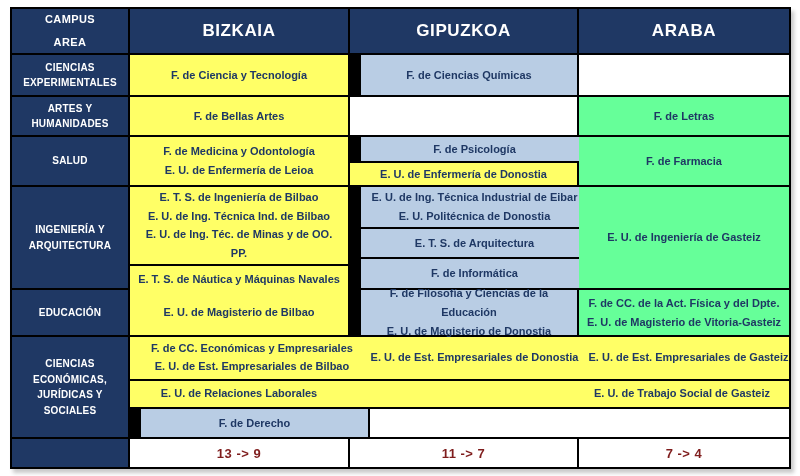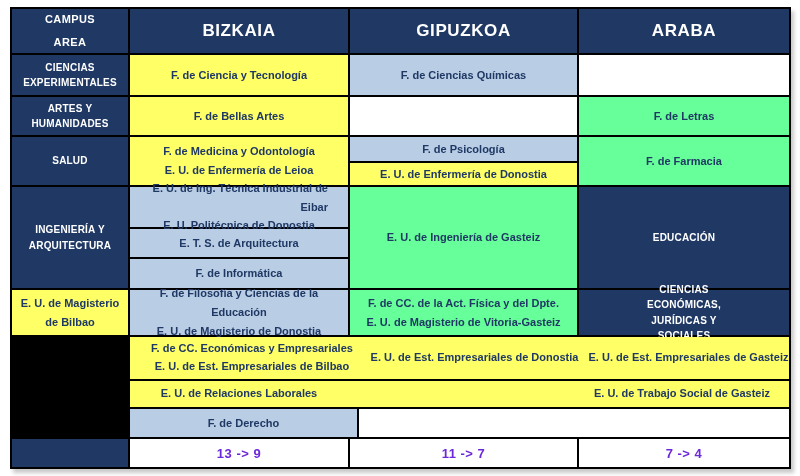--- a/index.html
+++ b/index.html
@@ -22,44 +22,44 @@
     grid-template-columns:116px 218px 227px 1fr;
     grid-template-rows:44px 40px 38px 48px 101px 45px 100px 1fr;
     gap:2px;
   }
   .cell{display:flex;align-items:center;justify-content:center;text-align:center;}
   .nav{background:var(--navy);color:#ffffff;font-weight:bold;}
   .corner{flex-direction:column;font-size:11px;letter-spacing:.4px;line-height:2.1;}
   .chead{font-size:17px;letter-spacing:.6px;}
   .area{font-size:10px;letter-spacing:.2px;line-height:1.55;white-space:pre-line;padding:0 4px;}
   .y{background:var(--yellow);}
-  .b{background:var(--blue);}
+  .b{background:var(--blue);margin-left:11px;}
   .g{background:var(--green);}
   .w{background:#ffffff;}
   .box{
     display:flex;flex-direction:column;align-items:center;justify-content:center;
     text-align:center;color:var(--celltext);font-weight:bold;font-size:11px;
     line-height:1.7;padding:4px 4px;box-sizing:border-box;
   }
   .spread{justify-content:space-evenly;}
   .stack{display:flex;flex-direction:column;gap:2px;background:var(--line);}
-  .stack > .box{width:100%;padding:1px 20px;text-align:right;}
+  .stack > .box{width:100%;padding:1px 8px;}
   .grow{flex:1;}
   .h40{height:40px;flex:none;}
   .h28{height:28px;flex:none;}
   .h24{height:24px;flex:none;}
   .ecoblock{grid-column:2 / 5;display:flex;flex-direction:column;gap:2px;background:var(--line);}
   .band{display:flex;flex-direction:row;background:var(--yellow);}
   .band .slot{display:flex;flex-direction:column;align-items:center;justify-content:center;
     text-align:center;color:var(--celltext);font-weight:bold;font-size:11px;line-height:1.6;}
   .s1{width:218px;} .s2{width:227px;} .s3{flex:1;}
   .bandrow{display:flex;flex-direction:row;gap:2px;background:var(--line);}
   .bandrow .box{height:100%;box-sizing:border-box;}
   .bA{flex:1;padding-left:13px;} .bB{height:26px;flex:none;} .bC{height:28px;flex:none;}
-  .total{background:#ffffff;color:#6d28d9;font-weight:bold;font-size:13px;letter-spacing:.5px;}
+  .total{background:#ffffff;color:#7f1d1d;font-weight:bold;font-size:13px;letter-spacing:.5px;}
 </style>
 </head>
 <body>
 
 <div class="tbl">
 
   <div class="cell nav corner">
     <div>CAMPUS</div>
     <div>AREA</div>
   </div>
@@ -85,20 +85,28 @@
     <div>E. U. de Enfermería de Leioa</div>
   </div>
   <div class="stack">
     <div class="box b h24">F. de Psicología</div>
     <div class="box y grow">E. U. de Enfermería de Donostia</div>
   </div>
   <div class="box g">F. de Farmacia</div>
 
   <div class="cell nav area">INGENIERÍA Y
 ARQUITECTURA</div>
+  <div class="stack">
+    <div class="box y grow">
+      <div>E. T. S. de Ingeniería de Bilbao</div>
+      <div>E. U. de Ing. Técnica Ind. de Bilbao</div>
+      <div>E. U. de Ing. Téc. de Minas y de OO. PP.</div>
+    </div>
+    <div class="box y h28">E. T. S. de Náutica y Máquinas Navales</div>
+  </div>
   <div class="stack">
     <div class="box b h40">
       <div>E. U. de Ing. Técnica Industrial de Eibar</div>
       <div>E. U. Politécnica de Donostia</div>
     </div>
     <div class="box b h28">E. T. S. de Arquitectura</div>
     <div class="box b grow">F. de Informática</div>
   </div>
   <div class="box g">E. U. de Ingeniería de Gasteiz</div>
 

